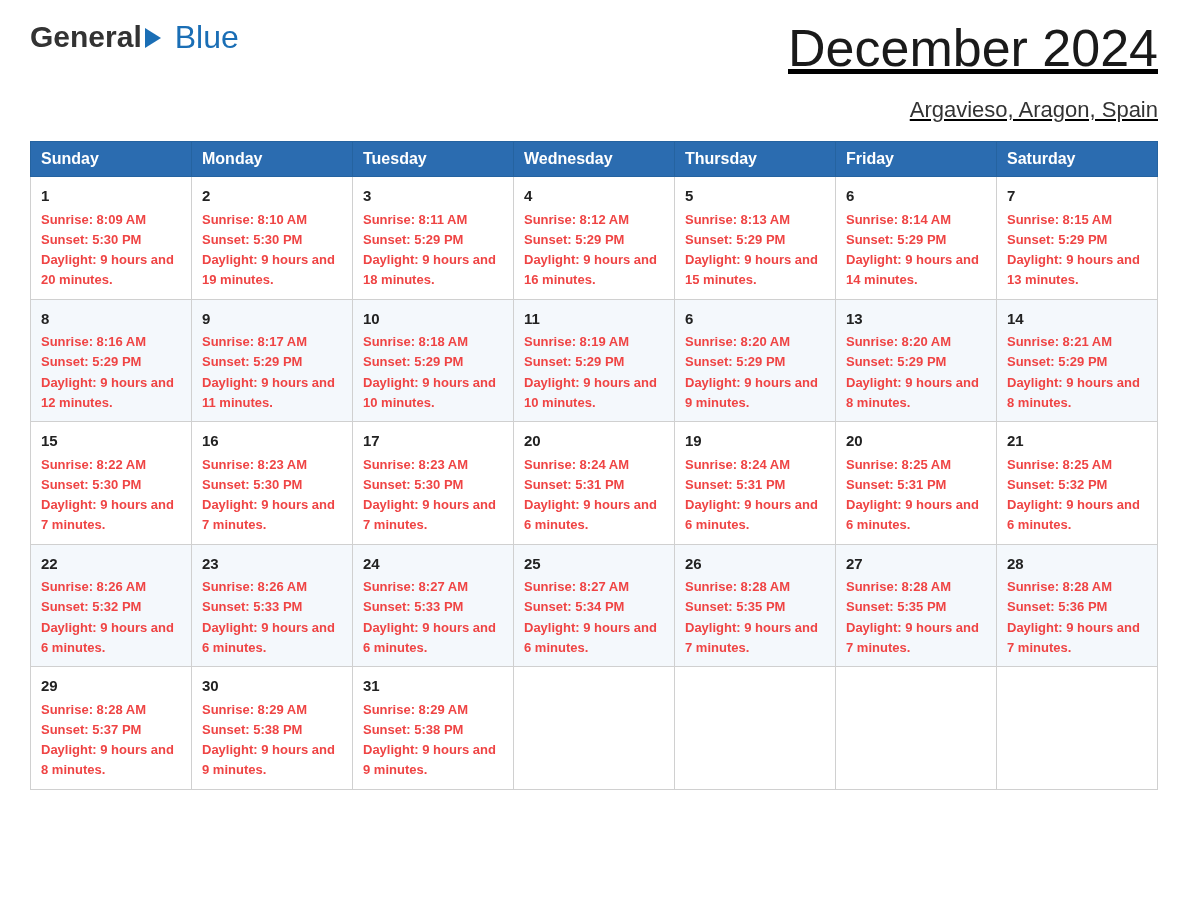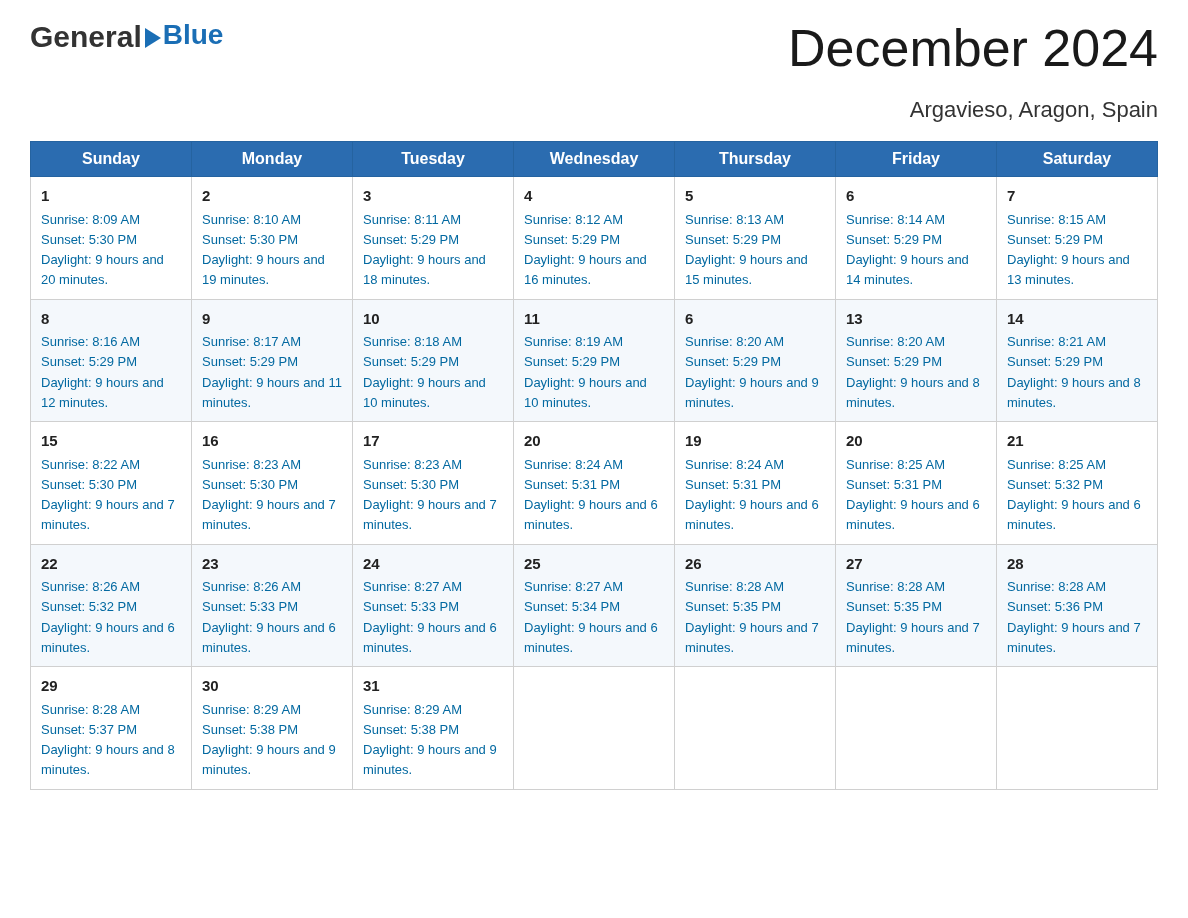--- a/index.html
+++ b/index.html
@@ -15,28 +15,29 @@
       justify-content: space-between;
       align-items: flex-start;
       margin-bottom: 18px;
     }
     .logo {
       display: flex;
       flex-direction: row;
       align-items: flex-start;
     }
     .logo-line2 {
-      font-size: 28px;
-      font-weight: bold;
+      font-size: 32px;
+      font-weight: normal;
       color: #1a6eb5;
       line-height: 1.1;
-      margin-left: 2px;
+      margin-left: 14px;
     }
     .title-block {
       text-align: right;
+      text-decoration: underline;
     }
     .month-title {
       font-size: 52px;
       font-weight: normal;
       color: #1a1a1a;
       line-height: 1.1;
     }
     .location {
       font-size: 22px;
       color: #333;
@@ -46,40 +47,41 @@
       width: 100%;
       border-collapse: collapse;
       table-layout: fixed;
     }
     thead tr th {
       background-color: #2b6cb0;
       color: #fff;
       font-size: 16px;
       font-weight: bold;
       padding: 8px 10px;
-      text-align: center;
+      text-align: left;
       border: 1px solid #2563a0;
     }
     tbody tr td {
       vertical-align: top;
       padding: 8px 10px;
       border: 1px solid #d0d0d0;
       font-size: 13.5px;
       color: #222;
       line-height: 1.5;
     }
     tbody tr td .day-num {
       font-size: 15px;
       font-weight: bold;
       display: block;
       margin-bottom: 2px;
     }
     tbody tr td .day-info {
       font-size: 13px;
-      color: #0369a1;
+      color: #ef4444;
+      font-weight: bold;
     }
     tbody tr:nth-child(odd) td {
       background-color: #fff;
     }
     tbody tr:nth-child(even) td {
       background-color: #f4f8fc;
     }
     .logo-row1 {
       display: flex;
       align-items: center;

